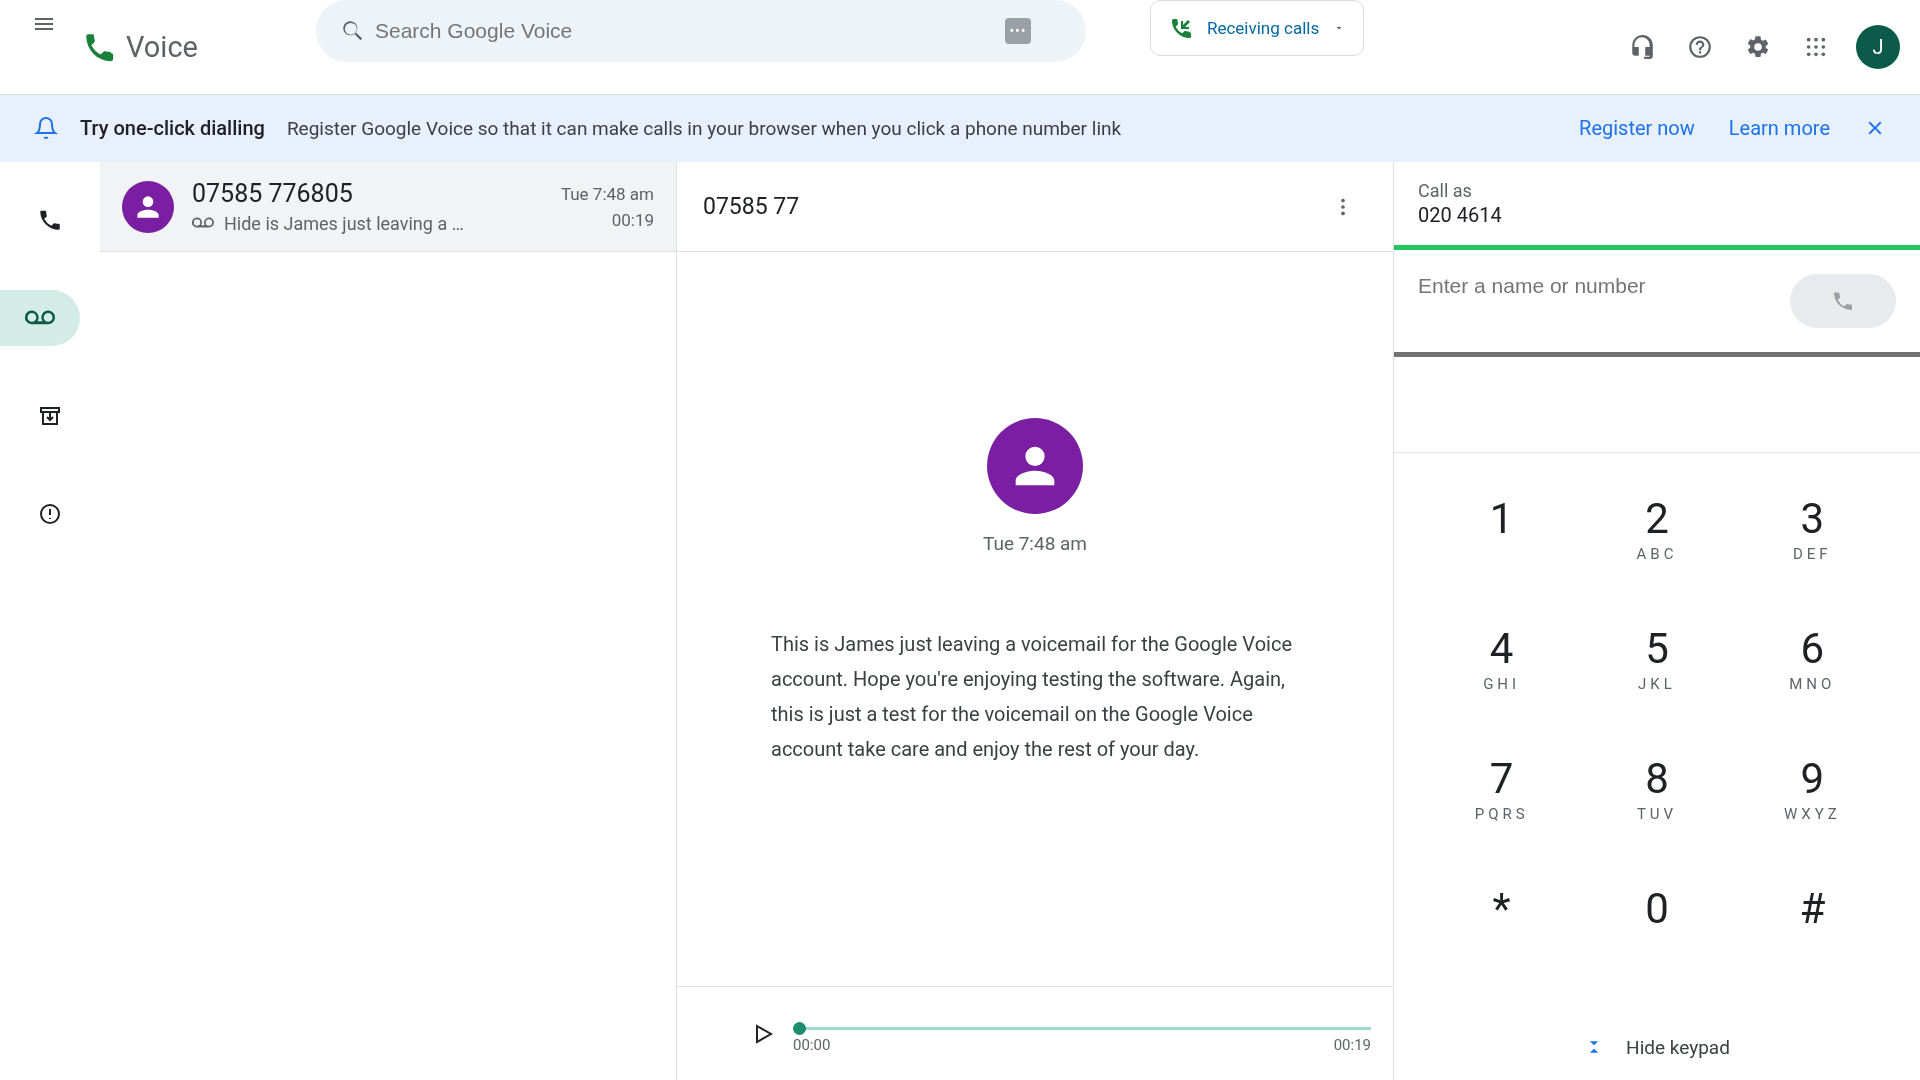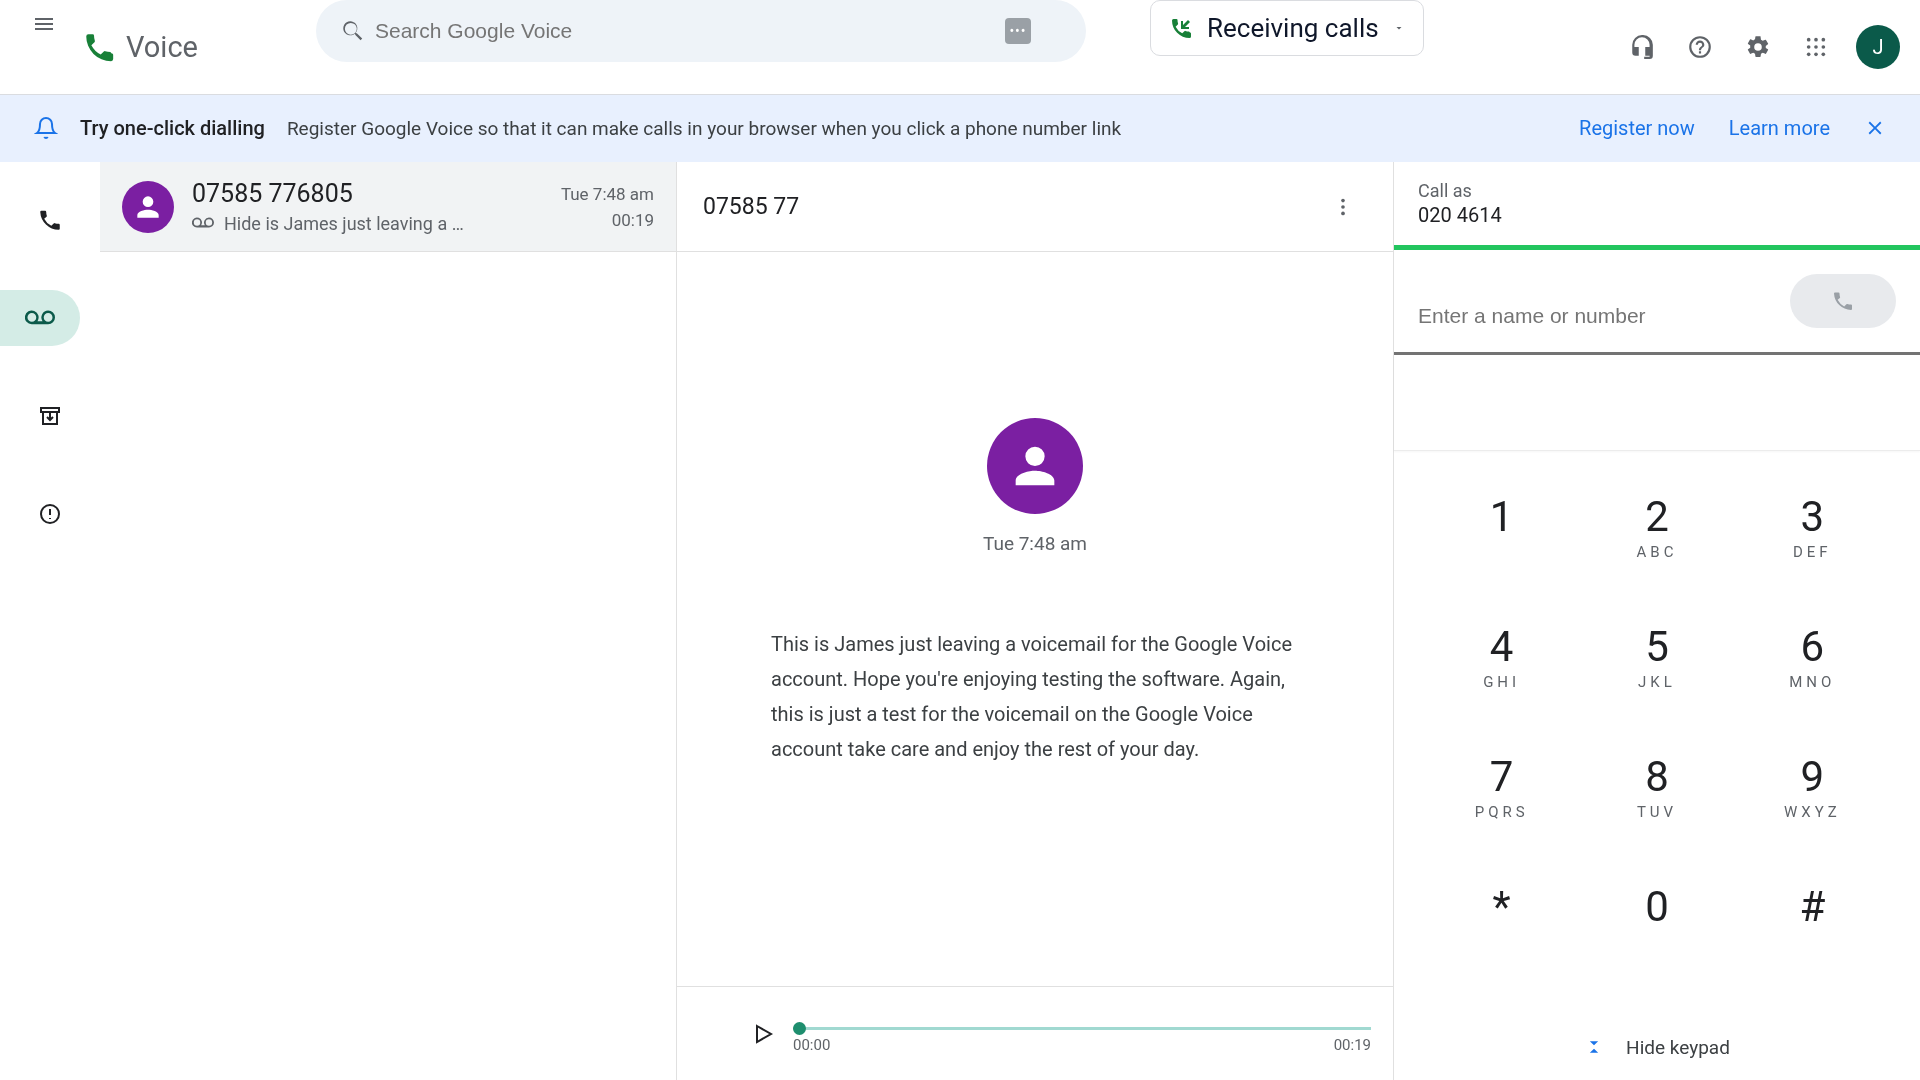--- a/index.html
+++ b/index.html
@@ -5,21 +5,21 @@
 * { margin: 0; padding: 0; box-sizing: border-box; }
 body { font-family: 'Google Sans', Roboto, Arial, sans-serif; color: #202124; width: 1920px; height: 1080px; overflow: hidden; background: #fff; transform-origin: top left; }
 .header { display: flex; height: 94px; padding: 0 20px; gap: 8px; }
 .icon-btn { width: 48px; height: 48px; border-radius: 50%; display: flex; align-items: center; justify-content: center; cursor: pointer; border: none; background: transparent; }
 .logo-wrap { display: flex; align-items: center; gap: 10px; margin-left: 6px; margin-right: 110px; }
 .logo-text { font-size: 29px; color: #5f6368; }
 .search-box { flex: 0 0 770px; height: 62px; background: #eef3f8; border-radius: 31px; display: flex; align-items: center; padding: 0 10px 0 24px; position: relative; }
 .search-box input { border: none; background: transparent; font-size: 21px; color: #5f6368; flex: 1; outline: none; margin-left: 9px; }
 .search-kb { width: 26px; height: 26px; background: #9aa0a6; border-radius: 4px; display:flex;align-items:center;justify-content:center;color:#fff;font-size:14px;letter-spacing:1px; margin-right: 45px;}
 .recv-pill { margin-left: 56px; height: 56px; border: 1px solid #dadce0; border-radius: 10px; display: flex; align-items: center; padding: 0 18px; gap: 14px; cursor: pointer; }
-.recv-pill span { font-size: 26px; color: #0f172a; }
+.recv-pill span { font-size: 17px; color: #0369a1; }
 .header-right { margin-left: auto; display: flex; align-items: center; gap: 10px; }
 .avatar { width: 44px; height: 44px; border-radius: 50%; background: #0b5a4a; color: #fff; display: flex; align-items: center; justify-content: center; font-size: 20px; margin-left: 6px; cursor:pointer;}
 .banner { height: 68px; background: #e8f0fe; display: flex; align-items: center; padding: 0 34px; gap: 22px; border-top: 1px solid #dadce0; border-bottom: 1px solid transparent;}
 .banner-title { font-size: 20px; font-weight: 500; }
 .banner-desc { font-size: 19px; color: #3c4043; }
 .banner-actions { margin-left: auto; display: flex; align-items: center; gap: 34px; }
 .banner-link { color: #1a73e8; font-size: 20px; cursor: pointer; }
 .main { display: flex; height: calc(1080px - 94px - 68px); }
 .leftnav { width: 100px; padding-top: 30px; display: flex; flex-direction: column; align-items: center; gap: 42px; position: relative; }
 .nav-item { width: 56px; height: 56px; display: flex; align-items: center; justify-content: center; cursor: pointer; border-radius: 28px; }
@@ -41,21 +41,21 @@
 .transcript { margin-top: 72px; width: 528px; font-size: 20px; line-height: 1.75; color: #3c4043; }
 .player { height: 94px; border-top: 1px solid #e0e0e0; display: flex; align-items: center; padding: 0 22px 0 74px; gap: 18px; position: relative;}
 .prog-wrap { flex: 1; position: relative; padding-top: 14px;}
 .prog-bar { height: 3px; background: #a1d9d1; position: relative; }
 .prog-dot { position: absolute; left: 0%; top: -5px; width: 13px; height: 13px; background: #1e8e6e; border-radius: 50%; }
 .prog-times { display: flex; justify-content: space-between; font-size: 15px; color: #5f6368; margin-top: 6px;}
 .dialer { flex: 1; display: flex; flex-direction: column; }
 .callas { padding: 18px 24px; border-bottom: 5px solid #22c55e; }
 .callas-label { font-size: 18px; color: #5f6368; }
 .callas-num { font-size: 20px; color: #202124; margin-top: 2px; }
-.dial-input-row { padding: 24px; display: flex; align-items: flex-end; gap: 14px; border-bottom: 3px solid #737373;}
+.dial-input-row { padding: 24px; display: flex; align-items: flex-start; gap: 14px; border-bottom: 5px solid #737373;}
 .dial-input-row input { border: none; outline: none; font-size: 21px; color: #5f6368; flex: 1; }
 .dial-call-btn { width: 106px; height: 54px; border-radius: 27px; background: #e8eaed; display: flex; align-items: center; justify-content: center; cursor: pointer; border: none;}
 .dialer-gap { height: 96px; border-bottom: 1px solid #ececec; box-shadow: 0 1px 2px rgba(0,0,0,.04);}
 .keypad { flex: 1; display: grid; grid-template-columns: repeat(3, 1fr); grid-auto-rows: 130px; padding: 10px 30px; }
 .key { display: flex; flex-direction: column; align-items: center; justify-content: center; cursor: pointer; }
 .key-num { font-size: 42px; color: #202124; }
 .key-let { font-size: 15px; color: #5f6368; letter-spacing: 4px; margin-top: 2px; height: 18px;}
 .hide-kp { height: 66px; display: flex; align-items: center; justify-content: center; gap: 22px; font-size: 19px; color: #3c4043; cursor: pointer; }
 .ellipsis { white-space: nowrap; overflow: hidden; text-overflow: ellipsis; max-width: 280px; display: inline-block;}
 svg { display: block; }

